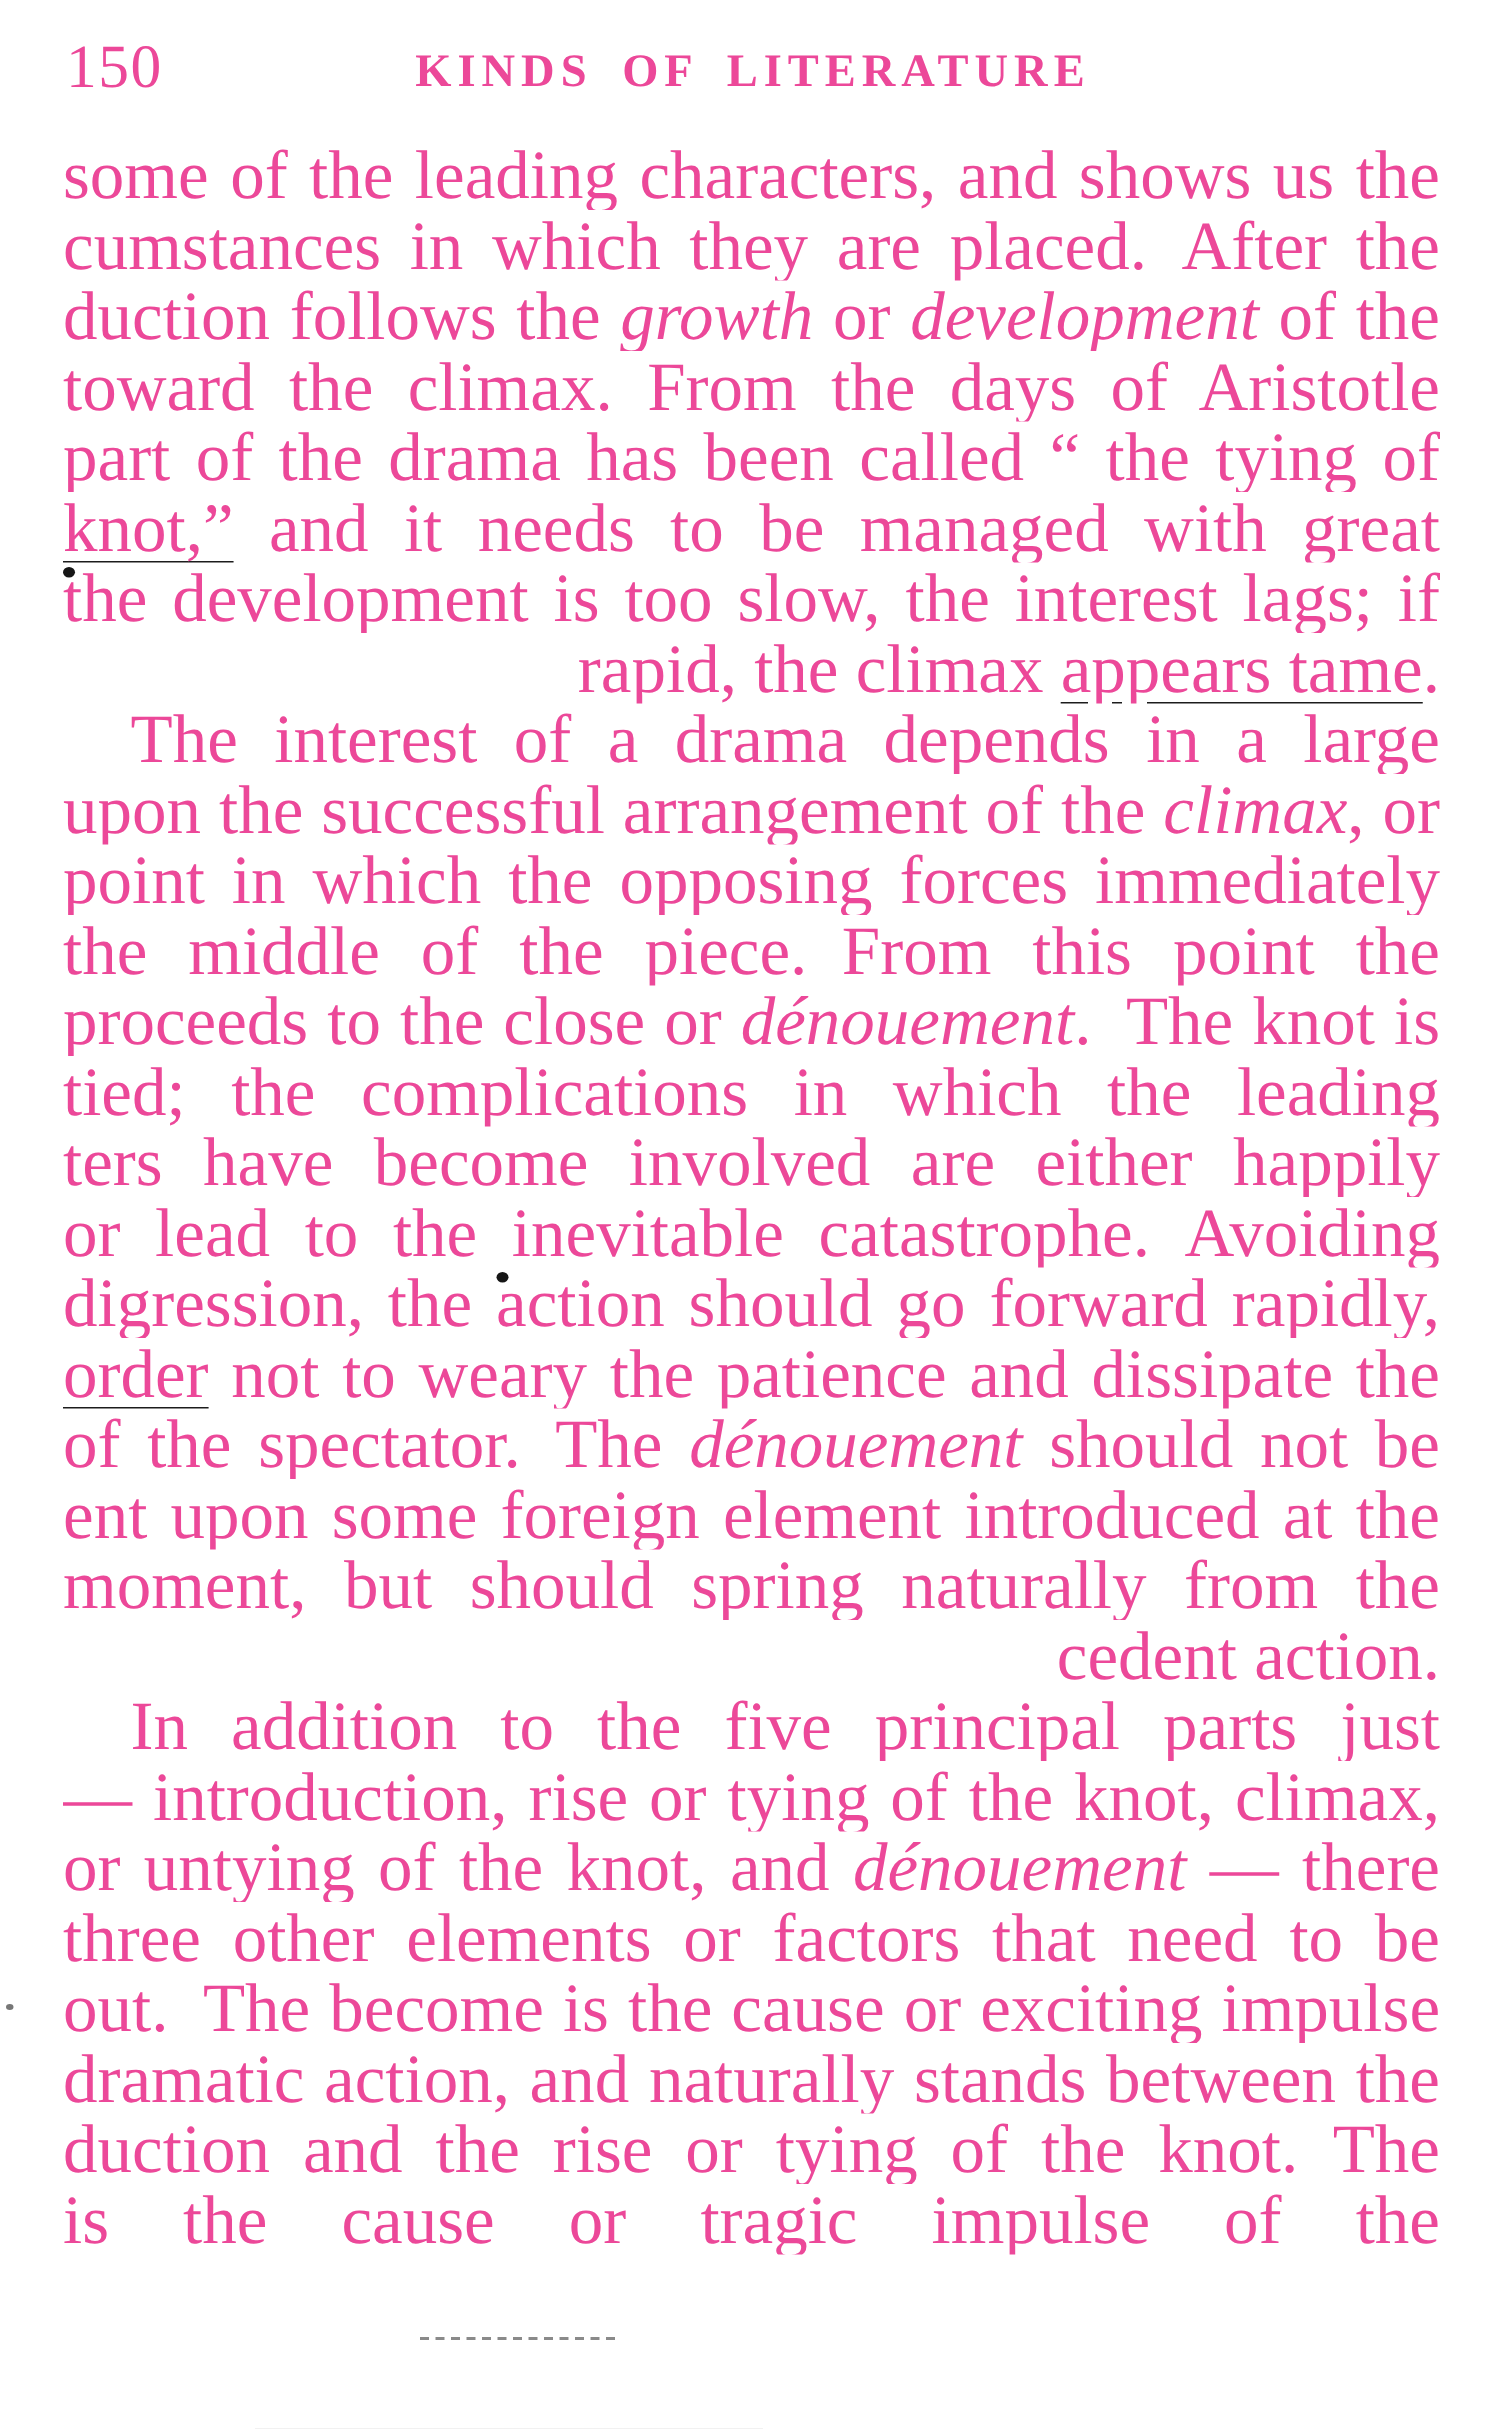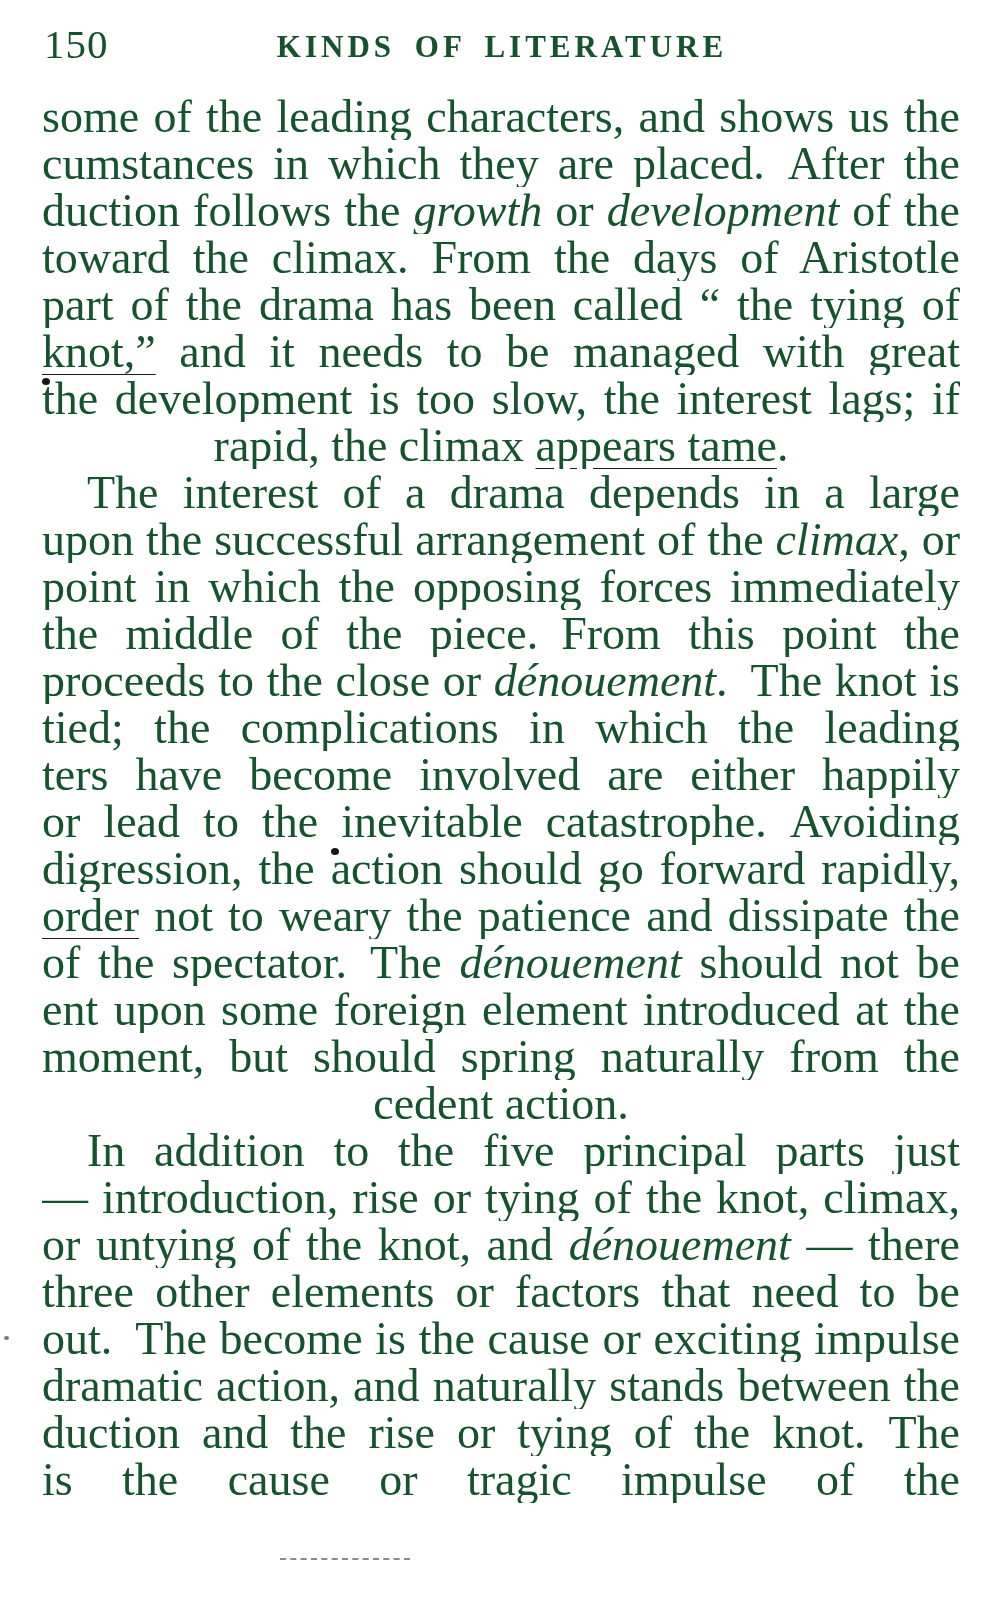--- a/index.html
+++ b/index.html
@@ -3,21 +3,21 @@
 <meta charset="utf-8">
 <style>
   html,body{margin:0;padding:0;background:#e8e8e8;}
   .page{
     position:relative;
     width:1000px;height:1619px;
     background:#ffffff;
     margin:0 auto;
     overflow:hidden;
     font-family:"Liberation Serif", serif;
-    color:#14532d;
+    color:#ec4899;
   }
   
   .header{position:absolute;top:20px;left:42px;right:38px;height:52px;}
   .page-number{
     position:absolute;left:2px;top:0;
     font-size:41px;letter-spacing:1px;
   }
   .running-title{
     text-align:center;
     font-size:31px;
@@ -32,21 +32,21 @@
   }
   .line{
     font-size:46px;
     line-height:47px;
     height:47px;
     overflow:hidden;
     text-align:justify;
     text-align-last:auto;
   }
   .line::after{content:"";display:inline-block;width:100%;height:0;}
-  .line.noj{text-align:center;}
+  .line.noj{text-align:right;}
   .line.noj::after{content:none;}
   .line.indent{text-indent:45px;}
   .it{font-style:italic;}
   
   .u{
     text-decoration:underline;
     text-decoration-thickness:3px;
     text-underline-offset:7px;
     text-decoration-color:#1c1c1c;
   }

